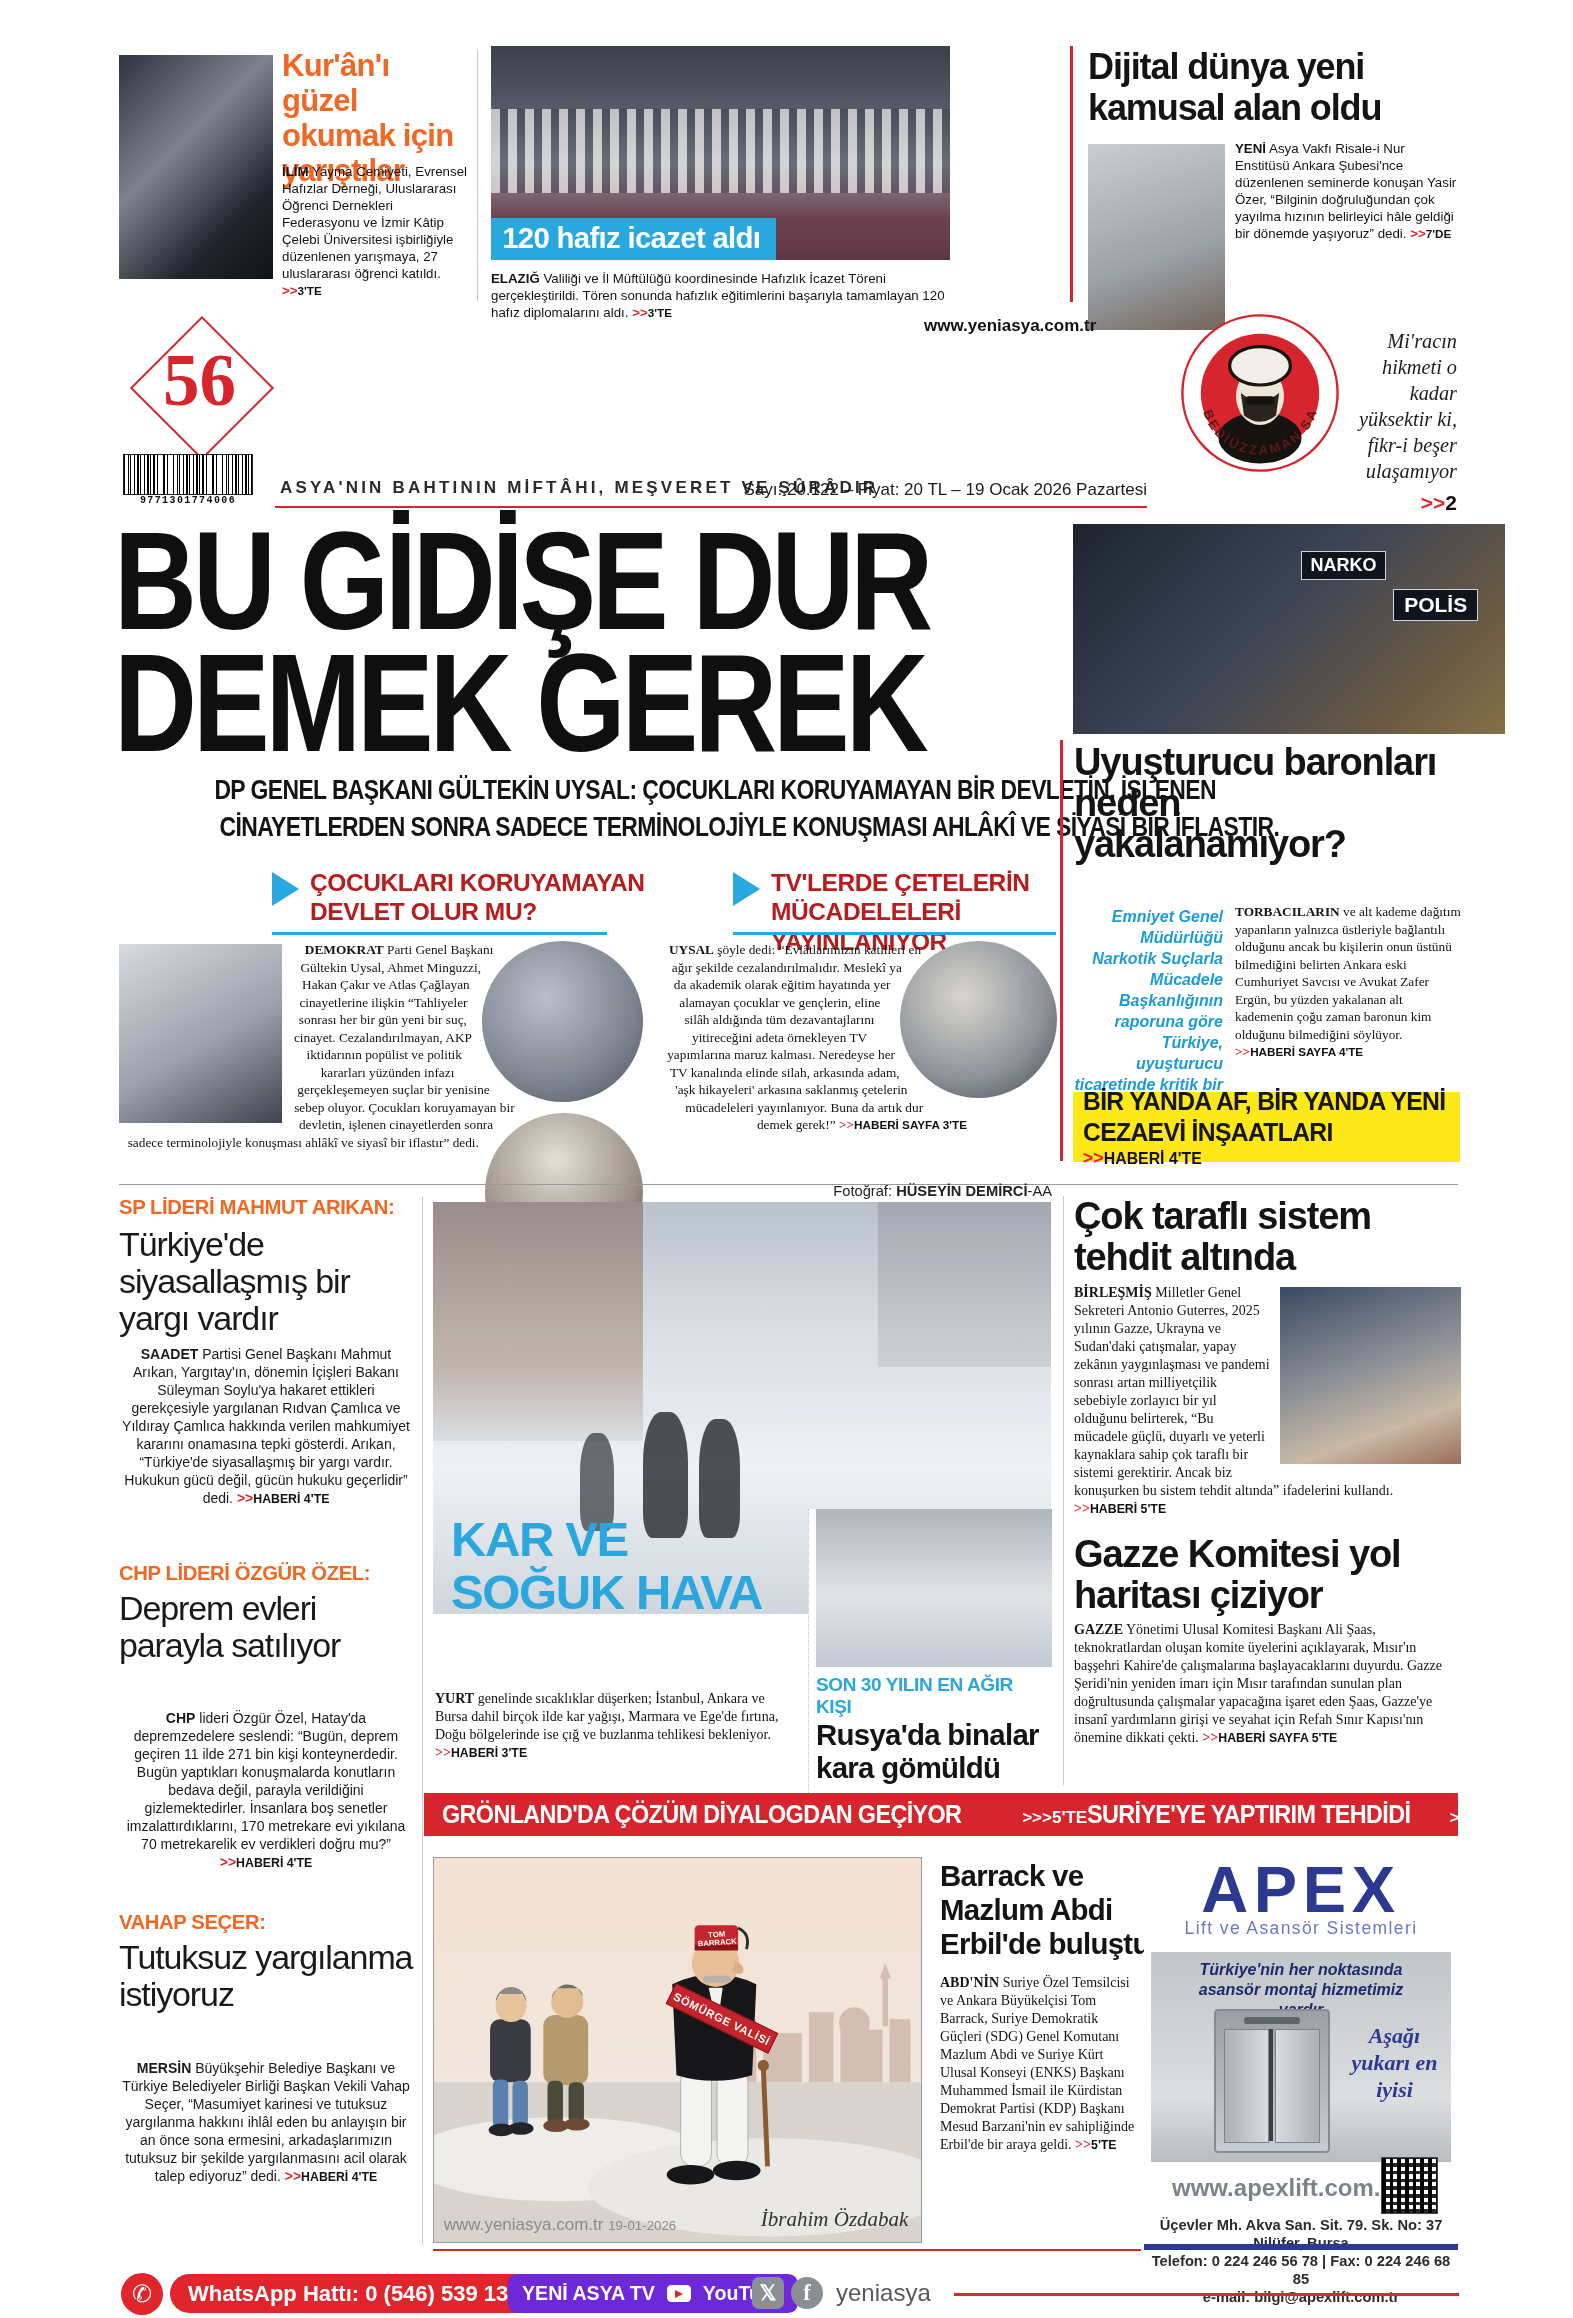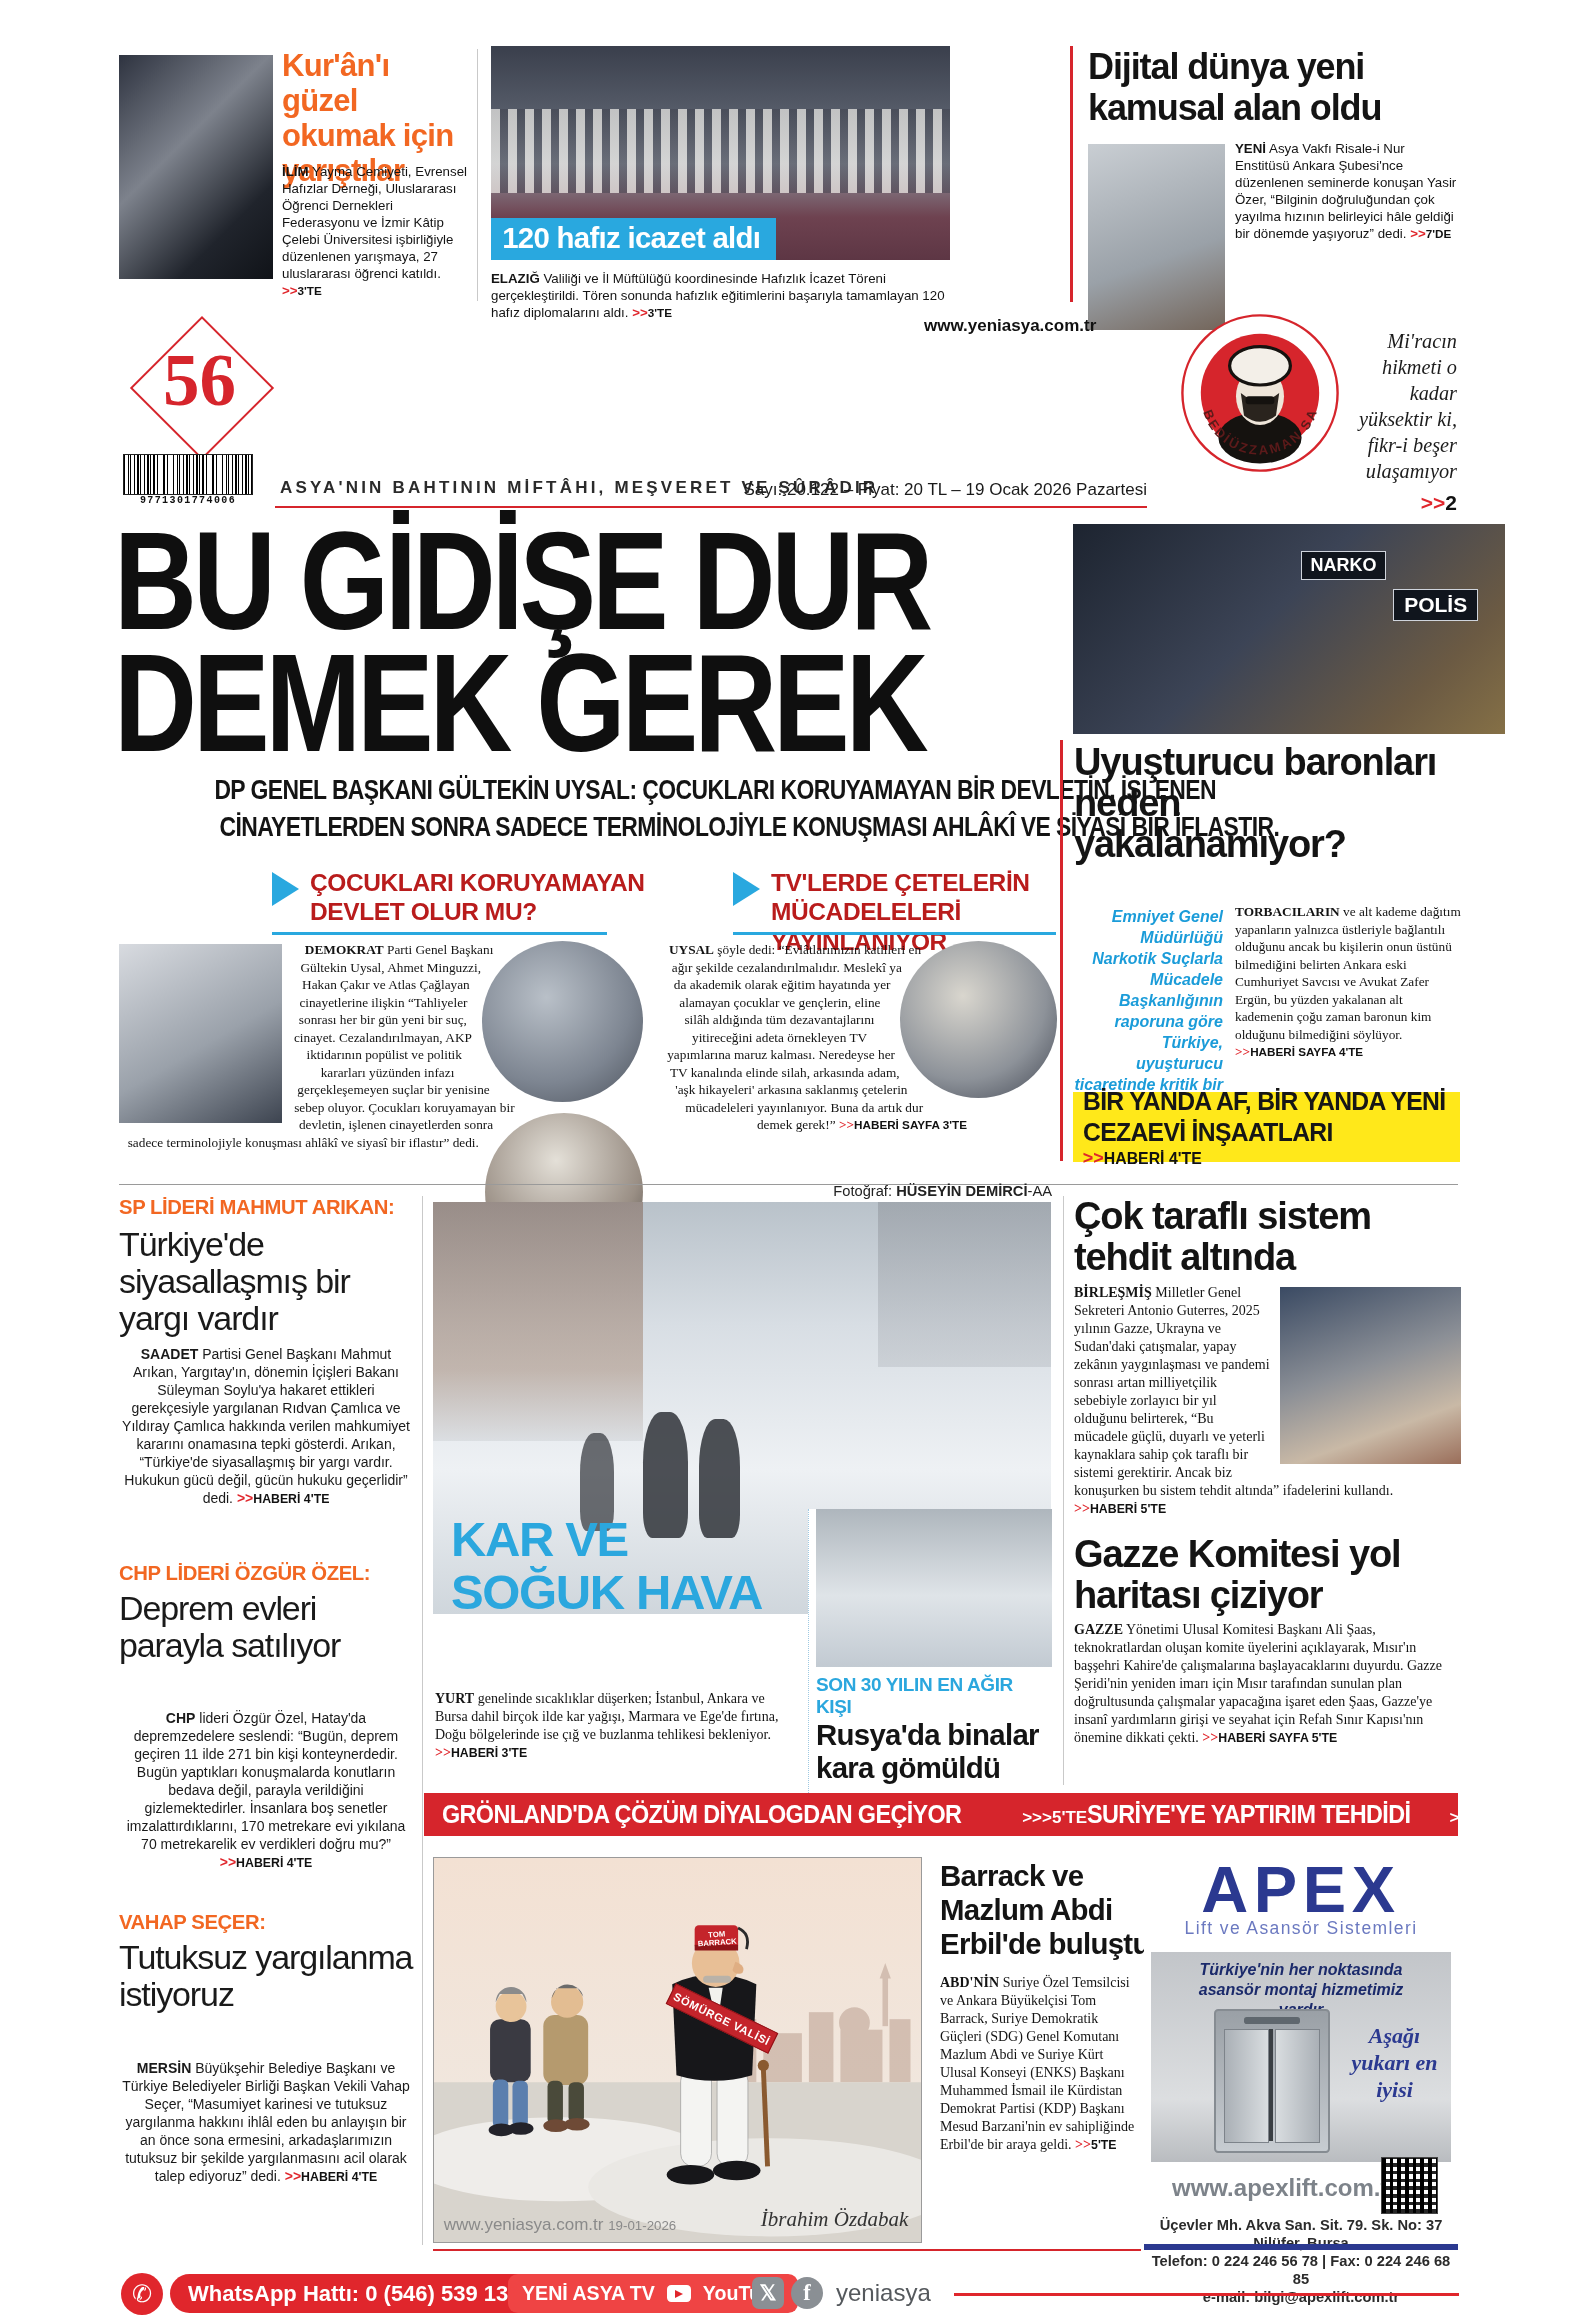--- a/index.html
+++ b/index.html
@@ -366,21 +366,21 @@
       <div>Telefon: 0 224 246 56 78 | Fax: 0 224 246 68 85</div>
       <div>e-mail: bilgi@apexlift.com.tr</div>
     </div>
     <div class="abs" style="left:0;top:387px;width:314px;height:5.6px;background:#2b3990;"></div>
   </div>
 
   <div class="abs" style="left:121px;top:2273px;width:42px;height:42px;border-radius:50%;background:#e0262c;color:#fff;display:flex;align-items:center;justify-content:center;font-size:24px;">✆</div>
   <div class="abs" style="left:170px;top:2274px;height:39px;border-radius:19.6px;background:#e0262c;display:flex;align-items:center;padding:0 18px;">
     <span style="color:#fff;font-weight:700;font-size:22px;white-space:nowrap;">WhatsApp Hattı: 0 (546) 539 13 69</span>
   </div>
-  <div class="abs" style="left:508px;top:2274px;height:39px;border-radius:9.8px;background:#ef4444;display:flex;align-items:center;gap:12px;padding:0 14px;">
+  <div class="abs" style="left:508px;top:2274px;height:39px;border-radius:9.8px;background:#6d28d9;display:flex;align-items:center;gap:12px;padding:0 14px;">
     <span style="color:#fff;font-weight:700;font-size:19.6px;white-space:nowrap;">YENİ ASYA TV</span>
     <span style="width:24px;height:17px;background:#fff;border-radius:4.2px;display:inline-flex;align-items:center;justify-content:center;">
       <span style="width:0;height:0;border-left:8.4px solid #e0262c;border-top:4.9px solid transparent;border-bottom:4.9px solid transparent;"></span>
     </span>
     <span style="color:#fff;font-weight:700;font-size:19.6px;">YouTube</span>
   </div>
   <div class="abs" style="left:752px;top:2277px;width:32px;height:32px;border-radius:7px;background:#8a8f94;color:#fff;display:flex;align-items:center;justify-content:center;font-weight:700;font-size:21px;">𝕏</div>
   <div class="abs" style="left:791px;top:2277px;width:32px;height:32px;border-radius:50%;background:#8a8f94;color:#fff;display:flex;align-items:center;justify-content:center;font-weight:700;font-size:22.4px;font-family:'Liberation Serif',serif;">f</div>
   <div class="abs" style="left:836px;top:2279px;font-size:24px;color:#55595d;">yeniasya</div>
   <div class="abs" style="left:954px;top:2293px;width:505px;height:2.8px;background:#e0262c;"></div>

